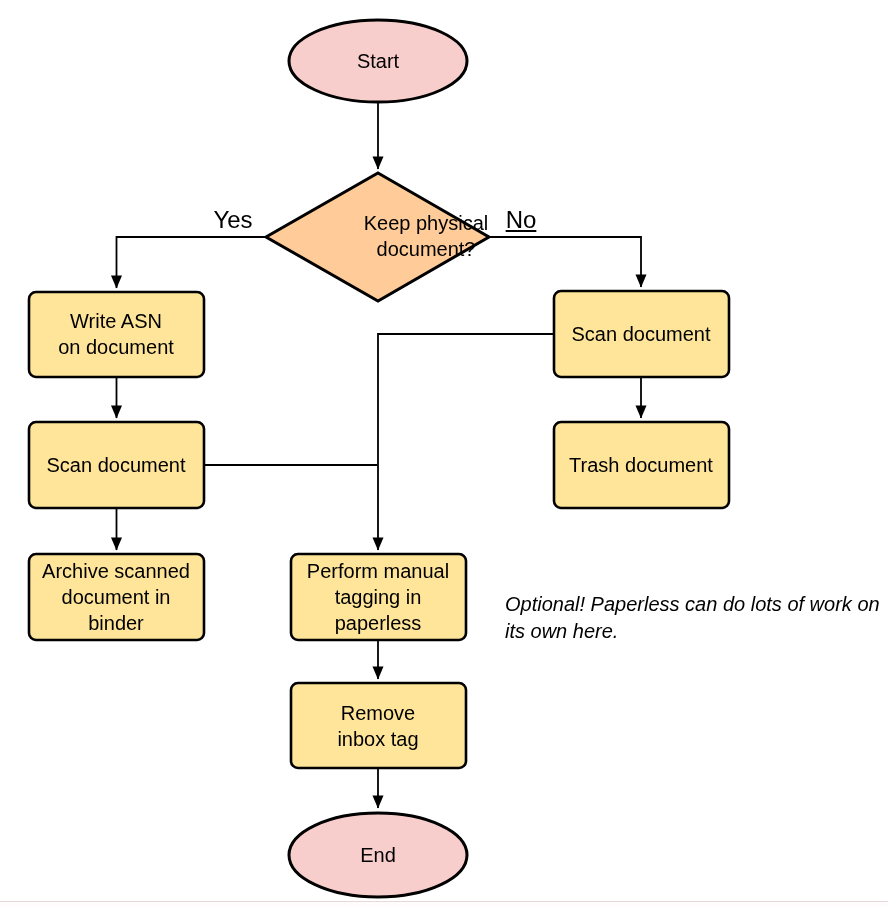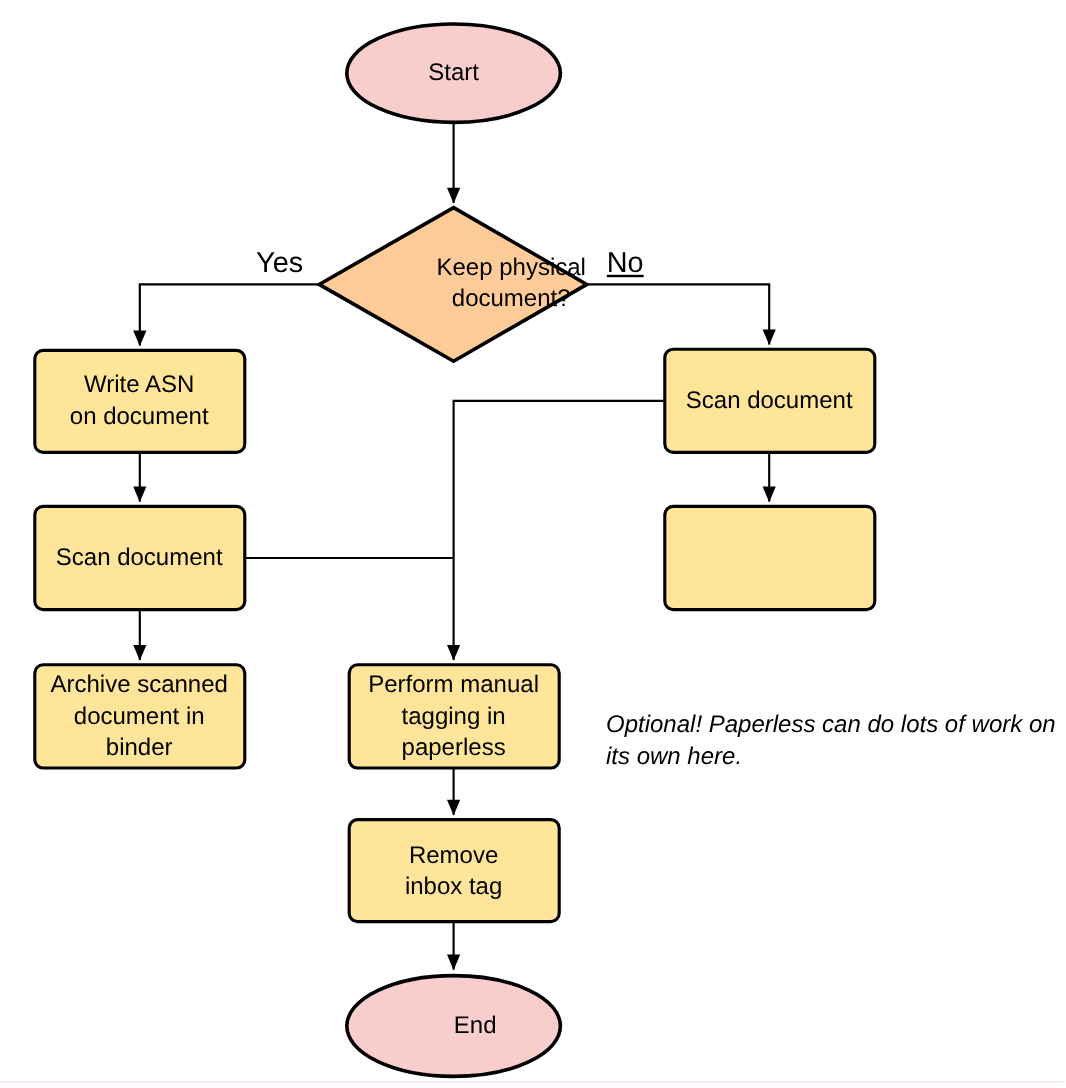--- a/index.html
+++ b/index.html
@@ -130,29 +130,30 @@
 on document</div>
 
   <div class="node-label" style="left:116px; top:465px; width:175px;">Scan document</div>
 
   <div class="node-label" style="left:116px; top:597px; width:160px;">Archive scanned
 document in
 binder</div>
 
   <div class="node-label" style="left:641px; top:334px; width:175px;">Scan document</div>
 
+  <div class="node-label" style="left:641px; top:465px; width:175px;">Trash document</div>
 
   <div class="node-label" style="left:378px; top:597px; width:209px;">Perform manual
 tagging in
 paperless</div>
 
   <div class="node-label" style="left:378px; top:726px; width:152px;">Remove
 inbox tag</div>
 
-  <div class="node-label" style="left:396px; top:855px;">End</div>
+  <div class="node-label" style="left:378px; top:855px;">End</div>
 
   <div class="edge-label" style="left:233px; top:220px;">Yes</div>
 
   <div class="edge-label" style="left:521px; top:220px;text-decoration:underline;">No</div>
 
   <div class="annotation">Optional! Paperless can do lots of work on
 its own here.</div>
 
   <div class="bottom-line"></div>
   <div class="bottom-area"></div>

